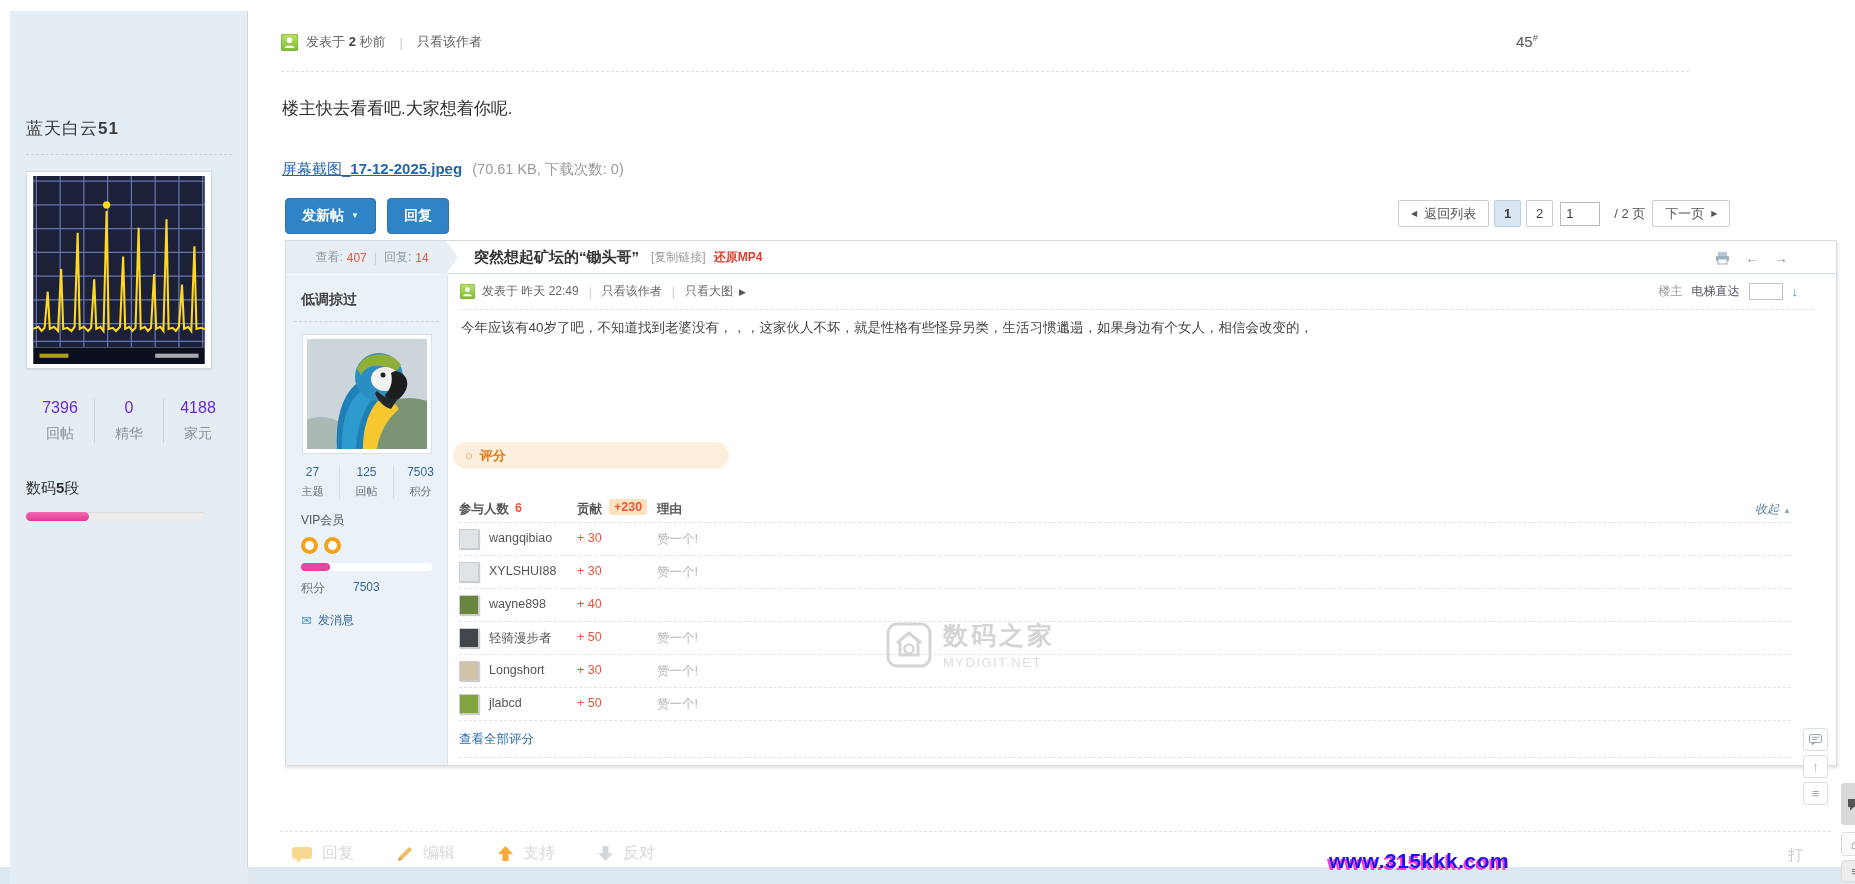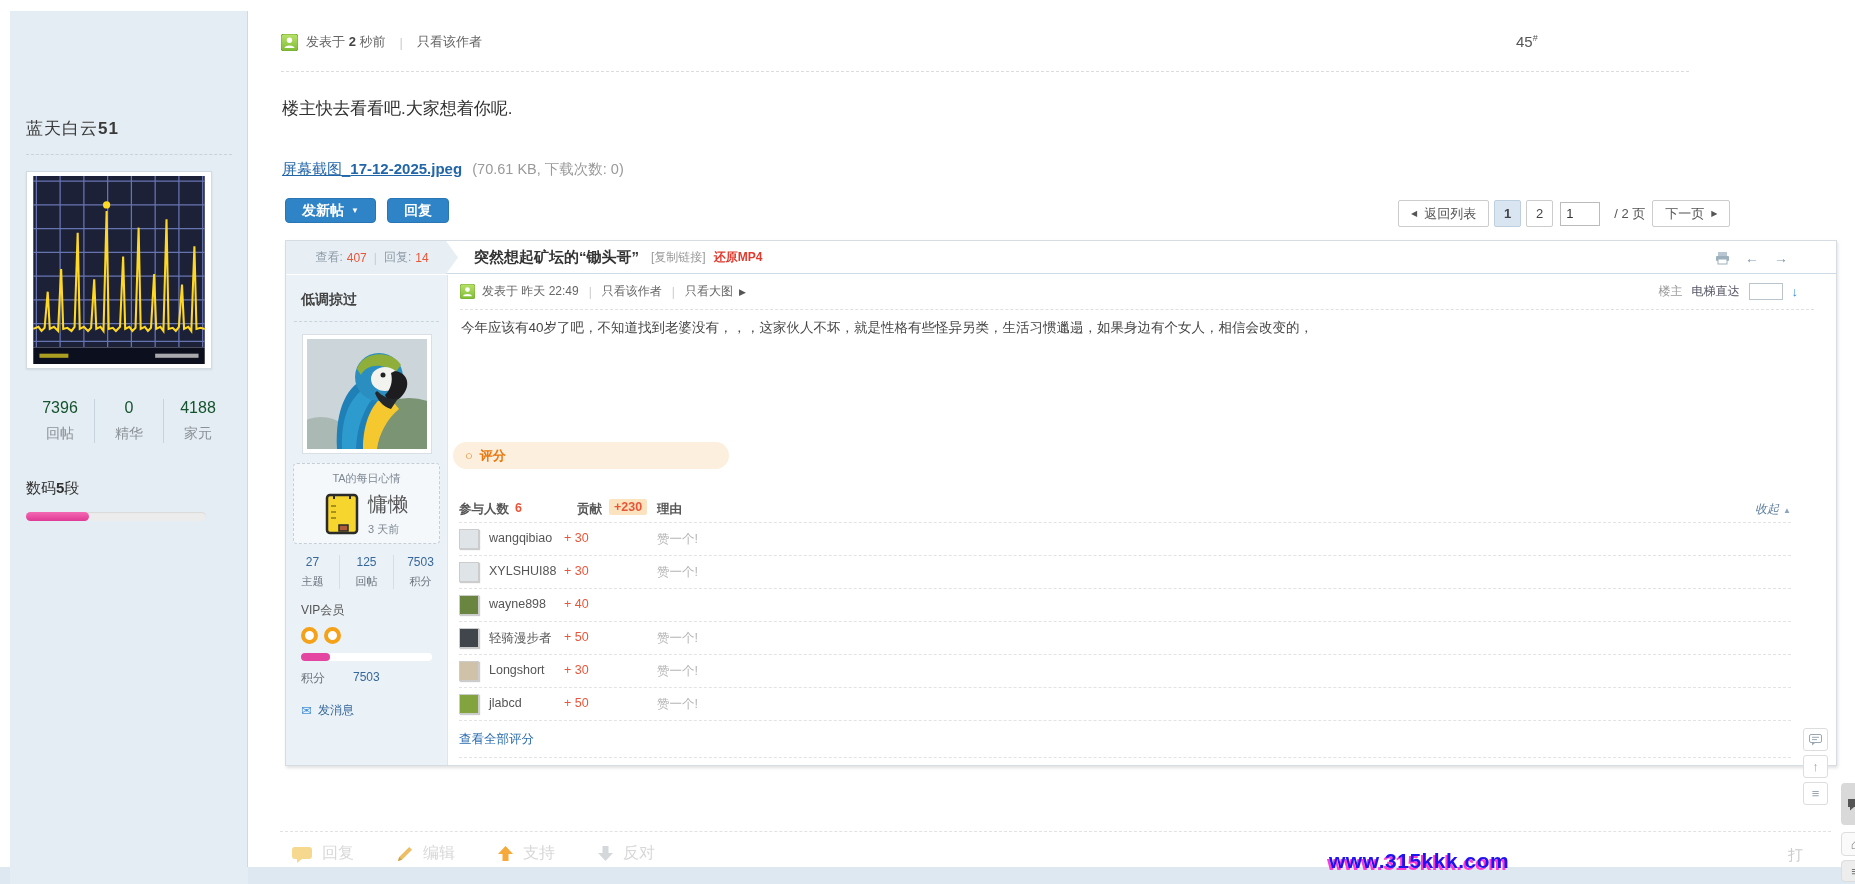--- a/index.html
+++ b/index.html
@@ -13,21 +13,21 @@
   
   .sidebar{position:absolute;left:10px;top:11px;width:238px;height:873px;background:#e4edf3;padding:0 16px;}
   .sb-username{margin-top:106px;font-size:17px;color:#3a3a3a;letter-spacing:1px;}
   .sb-username b{font-weight:bold;}
   .sb-divider{margin-top:14px;border-top:1px dashed #c7d2da;}
   .sb-avatar{margin-top:16px;width:186px;background:#fff;border:1px solid #d2dbe2;padding:4px;box-shadow:0 1px 2px rgba(0,0,0,.08);}
   .sb-avatar svg{display:block;width:176px;height:188px;}
   .sb-stats{margin-top:30px;display:flex;text-align:center;}
   .sb-stat{flex:1;}
   .sb-stat + .sb-stat{border-left:1px solid #c6d4dc;}
-  .sb-stat .v{font-size:16px;color:#14532d;margin-bottom:8px;}
+  .sb-stat .v{font-size:16px;color:#6d28d9;margin-bottom:8px;}
   .sb-stat .l{font-size:14px;color:#8b9197;}
   .sb-level{margin-top:36px;font-size:15px;color:#2f2f2f;}
   .sb-level b{font-weight:bold;}
   .sb-progress{margin-top:14px;width:180px;height:9px;background:#ececec;border-radius:5px;box-shadow:inset 0 1px 1px rgba(0,0,0,.08);}
   .sb-progress-fill{height:9px;width:35%;background:linear-gradient(180deg,#f468b2,#e03a95);border-radius:5px;}
   .vline{position:absolute;left:247px;top:11px;height:856px;width:1px;background:#cfd9e0;}
 
   
   .post-meta{position:absolute;left:281px;top:33px;display:flex;align-items:center;font-size:13px;color:#666;}
   .post-meta .online-icon{width:17px;height:17px;margin-right:8px;}
@@ -37,21 +37,21 @@
   .floor{position:absolute;left:1516px;top:33px;font-size:15px;color:#555;}
   .floor sup{font-size:9px;}
   .meta-hr{position:absolute;left:281px;top:71px;width:1408px;border-top:1px dashed #dcdcdc;}
   .post-content{position:absolute;left:282px;top:97px;font-size:17px;color:#2f2f2f;}
   .attachment{position:absolute;left:282px;top:160px;font-size:15px;}
   .attach-link{color:#2366a8;text-decoration:underline;cursor:pointer;}
   .attach-link b{font-weight:bold;}
   .attach-info{color:#9a9a9a;margin-left:6px;font-size:14.5px;}
 
   .btn-row{position:absolute;left:285px;top:198px;display:flex;gap:11px;}
-  .btn-blue{height:25px;padding:0 16px;background:#2f83c7;border:1px solid #2a76b4;border-radius:4px;color:#fff;
+  .btn-blue{height:36px;padding:0 16px;background:#2f83c7;border:1px solid #2a76b4;border-radius:4px;color:#fff;
             font-size:14px;font-weight:bold;display:flex;align-items:center;gap:7px;cursor:pointer;font-family:inherit;}
   .caret{font-size:8px;line-height:1;}
 
   .pagination{position:absolute;left:1398px;top:200px;display:flex;align-items:center;gap:5px;font-size:13px;}
   .pg-btn{height:27px;padding:0 12px;border:1px solid #ccc;background:#fff;display:flex;align-items:center;gap:7px;color:#555;border-radius:2px;cursor:pointer;}
   .pg-arrow{font-size:8px;color:#555;line-height:1;}
   .pg-num{width:27px;height:27px;border:1px solid #ccc;display:flex;align-items:center;justify-content:center;color:#444;background:#fff;border-radius:2px;cursor:pointer;}
   .pg-num.active{background:#d9e6f2;border-color:#bcd0e0;font-weight:bold;}
   .pg-jump{display:flex;align-items:center;margin:0 2px;}
   .pg-input{width:40px;height:24px;border:1px solid #bbb;font-size:13px;padding:0 5px;color:#333;font-family:inherit;}
@@ -115,21 +115,21 @@
   .rt-p-label{left:0;font-weight:bold;color:#555;}
   .rt-p-count{left:56px;color:#e8563a;font-weight:bold;}
   .rt-c-label{left:118px;font-weight:bold;color:#555;}
   .rt-c-total{left:150px;color:#e8563a;font-weight:bold;background:#fbe3c0;padding:1px 5px;border-radius:2px;top:3px !important;}
   .rt-r-label{left:198px;font-weight:bold;color:#555;}
   .rt-collapse{right:0;color:#5a7d9e;font-size:12px;cursor:default;font-style:italic;}
   .rt-up{font-size:8px;margin-left:4px;color:#8aa4bd;}
   .rt-row{height:33px;border-top:1px dashed #e3e3e3;position:relative;}
   .rt-avatar{position:absolute;left:0;top:6px;width:20px;height:20px;border:1px solid #ccc;box-shadow:1px 1px 1px rgba(0,0,0,.2);background:#ddd;}
   .rt-name{position:absolute;left:30px;top:8px;color:#555;}
-  .rt-score{position:absolute;left:105px;top:8px;color:#e8563a;}
+  .rt-score{position:absolute;left:118px;top:8px;color:#e8563a;}
   .rt-reason{position:absolute;left:198px;top:8px;color:#b5b5b5;}
   .rt-viewall-row{border-top:1px dashed #e3e3e3;height:37px;display:flex;align-items:center;}
   .rt-viewall{color:#2b6db0;cursor:pointer;}
   .rt-bottom{border-top:1px dashed #e3e3e3;}
   .shot-watermark{position:absolute;left:437px;top:344px;display:flex;align-items:center;gap:11px;}
   .wm-cn{font-size:25px;color:#d4d4d4;font-weight:bold;letter-spacing:3px;}
   .wm-en{font-size:13px;color:#dcdcdc;letter-spacing:1.5px;margin-top:3px;}
 
   
   .footer-hr{position:absolute;left:280px;top:831px;width:1551px;border-top:1px dashed #e2e2e2;}
@@ -282,35 +282,20 @@
           <path d="M30,110 C28,70 40,45 62,38 L85,50 C70,60 58,80 56,110 Z" fill="#1f7fb7"></path>
           <path d="M35,110 C34,80 42,58 60,48 L70,55 C58,66 50,86 49,110 Z" fill="#2f9fd0" opacity="0.9"></path>
           <path d="M56,110 C56,82 66,62 80,55 L92,70 C80,80 72,95 70,110 Z" fill="#f4c82e"></path>
           <circle cx="72" cy="38" r="24" fill="#2a8fc0"></circle>
           <path d="M50,30 C55,12 85,10 94,26 L88,34 C78,24 60,24 54,36 Z" fill="#8fae3a"></path>
           <ellipse cx="78" cy="40" rx="14" ry="12" fill="#f2f2ee"></ellipse>
           <circle cx="76" cy="36" r="2.5" fill="#222"></circle>
           <path d="M88,32 C102,34 104,48 94,58 C88,64 80,62 78,56 C84,50 86,42 84,34 Z" fill="#1d1d1f"></path>
           <path d="M70,52 C78,60 88,62 92,58 L84,70 C76,68 70,60 68,54 Z" fill="#23262a"></path>
         </svg>
-      </div>
-      <div class="sl-mood">
-        <div class="sl-mood-title">TA的每日心情</div>
-        <div class="sl-mood-row">
-          <svg width="34" height="44" viewBox="0 0 34 44">
-            <rect x="2" y="3" width="30" height="38" rx="3" fill="#f6d52f" stroke="#2b2b2b" stroke-width="2.5"></rect>
-            <path d="M6,14 h5 M6,20 h5 M6,26 h5" stroke="#8a7a1e" stroke-width="1.5"></path>
-            <path d="M9,3 v4 M25,3 v4" stroke="#2b2b2b" stroke-width="2"></path>
-            <rect x="14" y="33" width="9" height="6" fill="#b05a3c" stroke="#2b2b2b" stroke-width="1.5"></rect>
-          </svg>
-          <div>
-            <div class="sl-mood-name">慵懒</div>
-            <div class="sl-mood-time">3 天前</div>
-          </div>
-        </div>
       </div>
       <div class="sl-stats">
         <div class="sl-stat">
             <div class="v">27</div>
             <div class="l">主题</div>
           </div>
         <div class="sl-stat">
             <div class="v">125</div>
             <div class="l">回帖</div>
           </div>
@@ -415,20 +400,32 @@
           <span class="rt-name">jlabcd</span>
           <span class="rt-score">+ 50</span>
           <span class="rt-reason">赞一个!</span>
         </div>
         <div class="rt-viewall-row">
           <a class="rt-viewall">查看全部评分</a>
         </div>
         <div class="rt-bottom"></div>
       </div>
 
+      <div class="shot-watermark">
+        <svg width="46" height="46" viewBox="0 0 46 46">
+          <rect x="2" y="2" width="42" height="42" rx="9" fill="none" stroke="#d5d5d5" stroke-width="3"></rect>
+          <path d="M11,21 L23,11 L35,21" fill="none" stroke="#d5d5d5" stroke-width="3"></path>
+          <path d="M14,20 v13 h18 v-13" fill="none" stroke="#d5d5d5" stroke-width="3"></path>
+          <circle cx="23" cy="27" r="4.5" fill="none" stroke="#d5d5d5" stroke-width="2.5"></circle>
+        </svg>
+        <div>
+          <div class="wm-cn">数码之家</div>
+          <div class="wm-en">MYDIGIT.NET</div>
+        </div>
+      </div>
     </div>
   </div>
 
   <div class="footer-hr"></div>
   <div class="footer-actions">
     <div class="fa-item">
       <svg width="21" height="18" viewBox="0 0 21 18">
         <path d="M3,2 h14 q3,0 3,3 v6 q0,3 -3,3 h-7 l-5,4 v-4 h-2 q-3,0 -3,-3 v-6 q0,-3 3,-3 z" fill="#f6d88e"></path>
       </svg>
       <span>回复</span>

